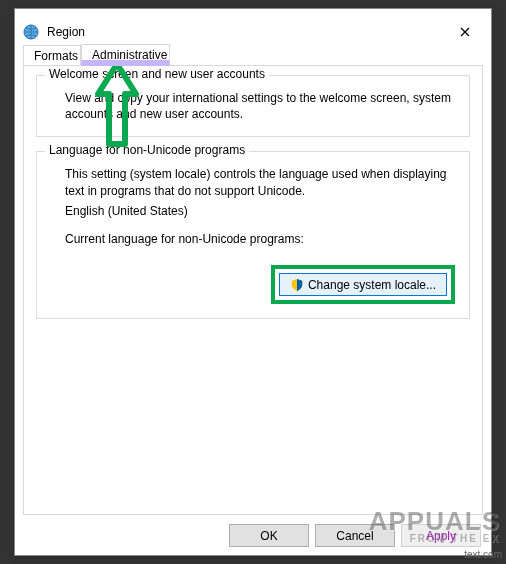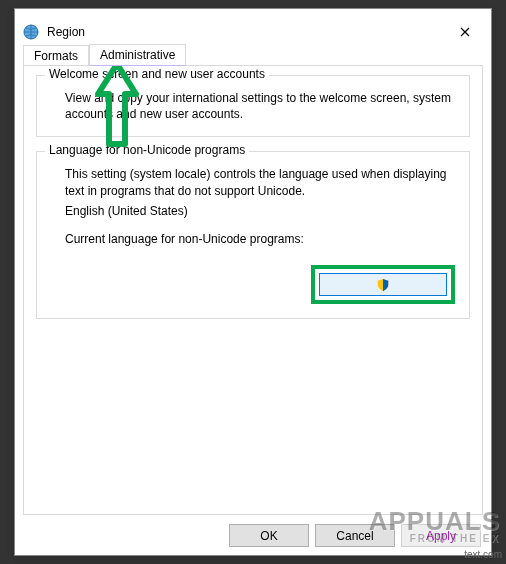--- a/index.html
+++ b/index.html
@@ -53,38 +53,38 @@
       padding: 4px 8px 8px 8px;
     }
     .tabstrip {
       display: flex;
       border-bottom: 1px solid #d9d9d9;
       height: 22px;
       position: relative;
       top: 1px;
     }
     .tab {
-      padding: 3px 10px 2px 10px;
+      padding: 3px 2px 2px 10px;
       border: 1px solid #d9d9d9;
       border-bottom: none;
       background: #fff;
       font-size: 12px;
       color: #000;
       margin-right: 0;
       border-radius: 0;
       position: relative;
     }
     .tab.inactive {
       background: #fff;
       top: 1px;
       height: 20px;
     }
     .tab.active {
       background: #fff;
-      border-bottom: 1px solid #c4b5fd;
+      border-bottom: 6px solid #c4b5fd;
       z-index: 2;
       height: 22px;
     }
     .tabcontent {
       border: 1px solid #d9d9d9;
       border-top: none;
       padding: 10px 12px 12px 12px;
       height: 450px;
       background: #fff;
     }
@@ -246,20 +246,21 @@
         <div class="group-body indent group2-extra">Current language for non-Unicode programs:</div>
         <div class="btn-row highlight">
           <span class="highlight-box">
             <button class="win-btn default">
               <span class="shield-icon">
                 <svg viewBox="0 0 16 16">
                     <path d="M8 1 L14 3 V8 C14 12 8 15 8 15 C8 15 2 12 2 8 V3 Z" fill="#ffc20e"></path>
                     <path d="M8 1 L14 3 V8 C14 12 8 15 8 15 Z" fill="#0063b1"></path>
                   </svg>
               </span>
+              <span>Change system locale...</span>
             </button>
           </span>
         </div>
       </div>
 
     </div>
   </div>
 
   <div class="footer">
     <button class="fbtn"><span>OK</span></button>

